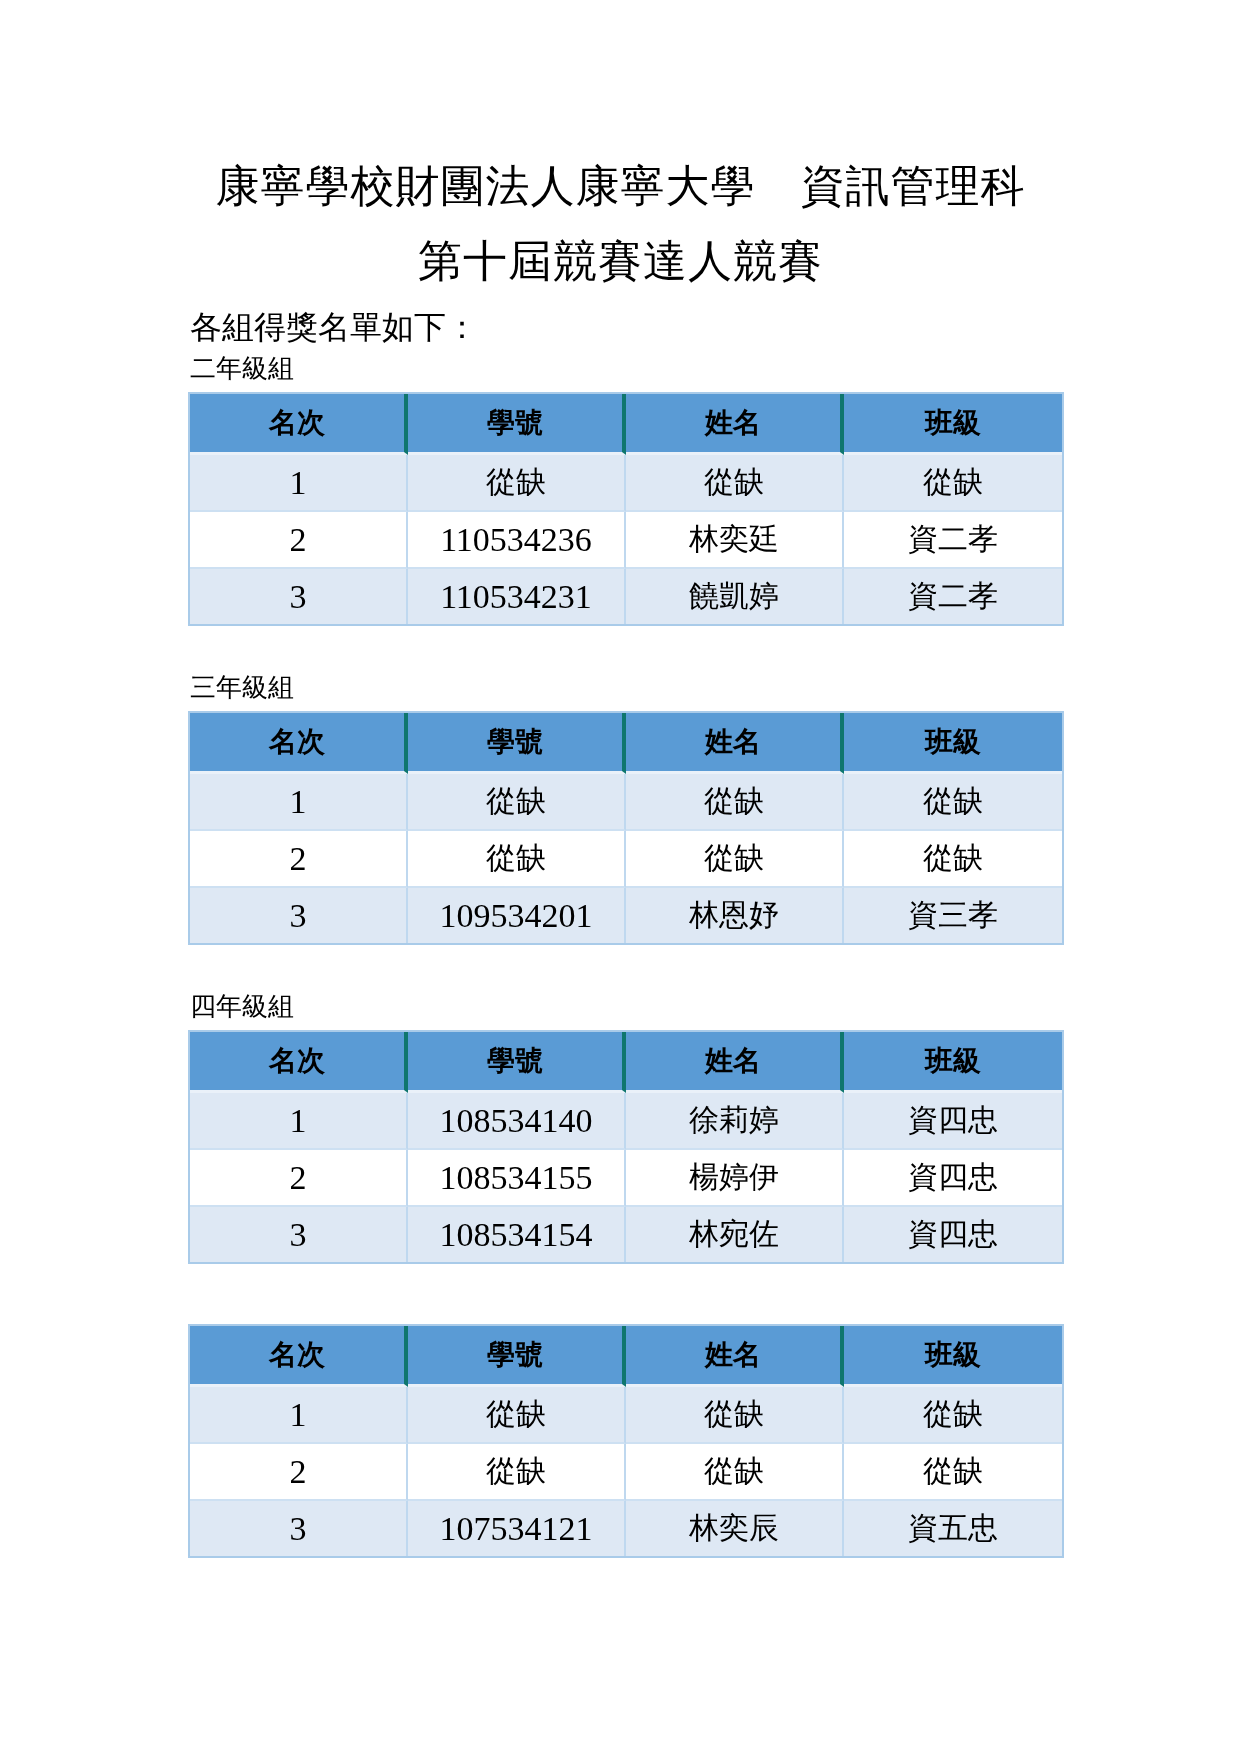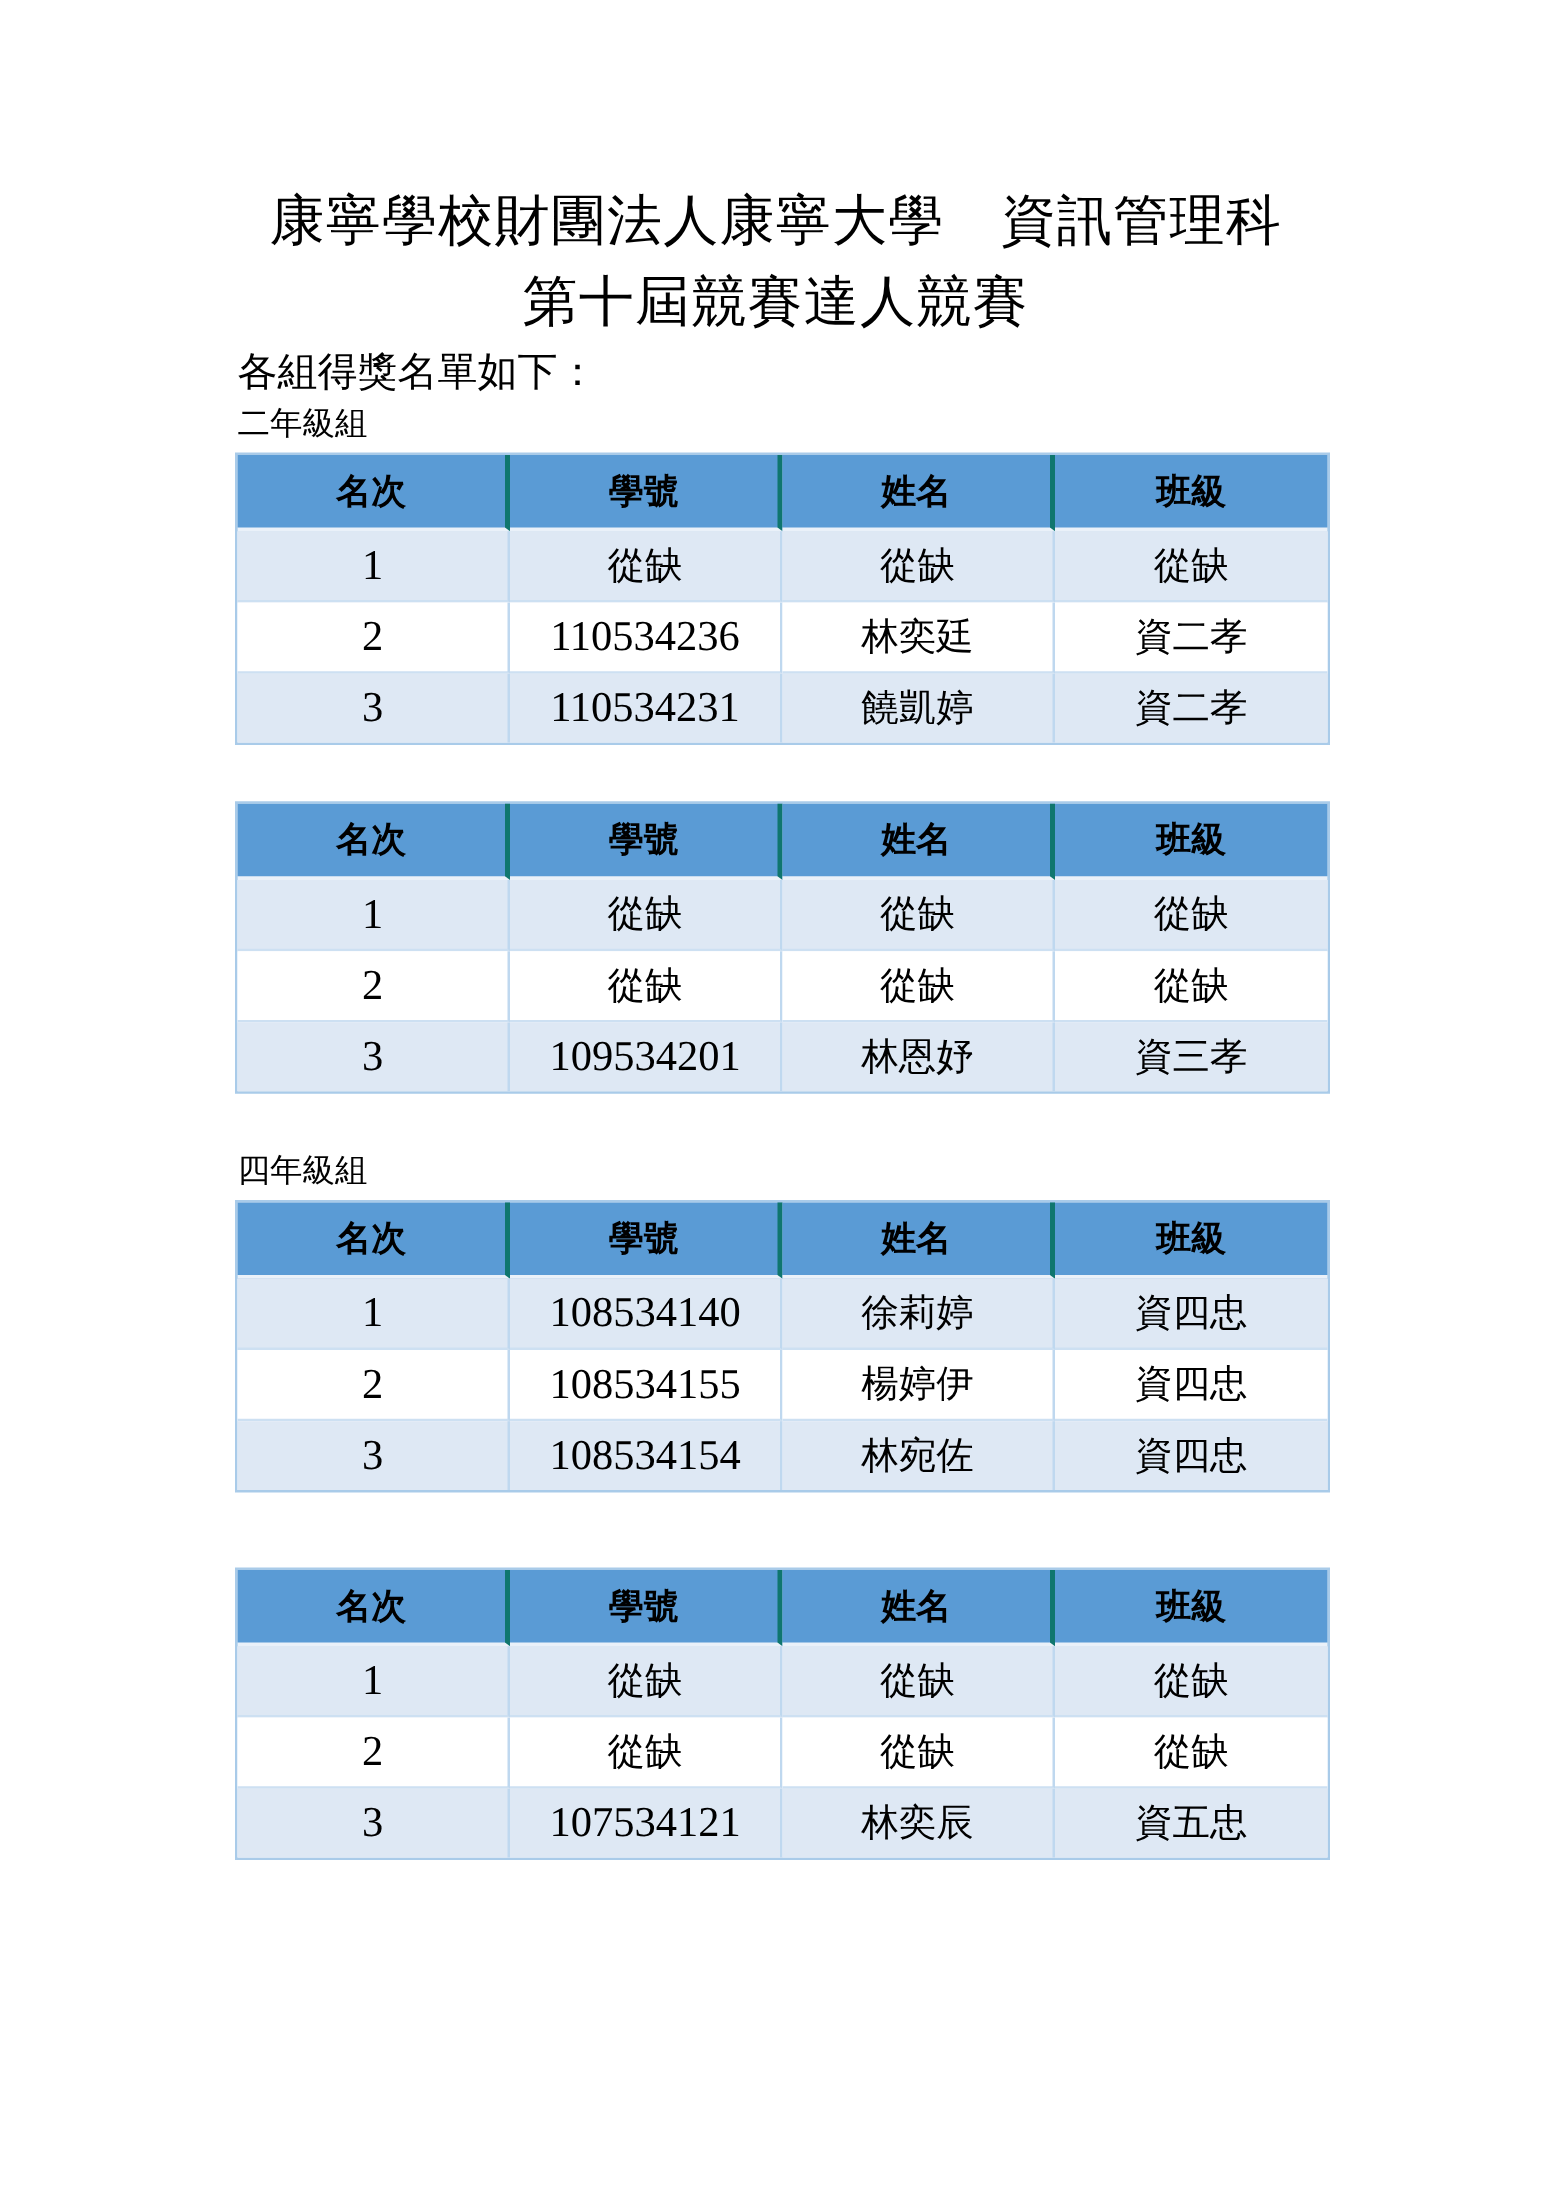--- a/index.html
+++ b/index.html
@@ -15,21 +15,21 @@
     color: #000000;
     overflow: hidden;
   }
   .page {
     position: relative;
     width: 1241px;
     height: 1755px;
     background: #ffffff;
   }
   .title {
-    margin: 8px;
+    margin: 18px;
     text-align: center;
     font-size: 44px;
     font-weight: 400;
     line-height: 57px;
     letter-spacing: 1px;
     white-space: pre;
   }
   .title.first {
     padding-top: 140px;
   }
@@ -133,20 +133,21 @@
               <td class="cell">3</td>
               <td class="cell">110534231</td>
               <td class="cell cjk">饒凱婷</td>
               <td class="cell cjk">資二孝</td>
             </tr>
           </tbody>
     </table>
   </section>
 
   <section class="section">
+    <div class="section-label">三年級組</div>
     <table class="results">
       <colgroup>
             <col>
             <col>
             <col>
             <col>
           </colgroup>
       <thead>
         <tr>
               <th class="col-header">名次</th>

